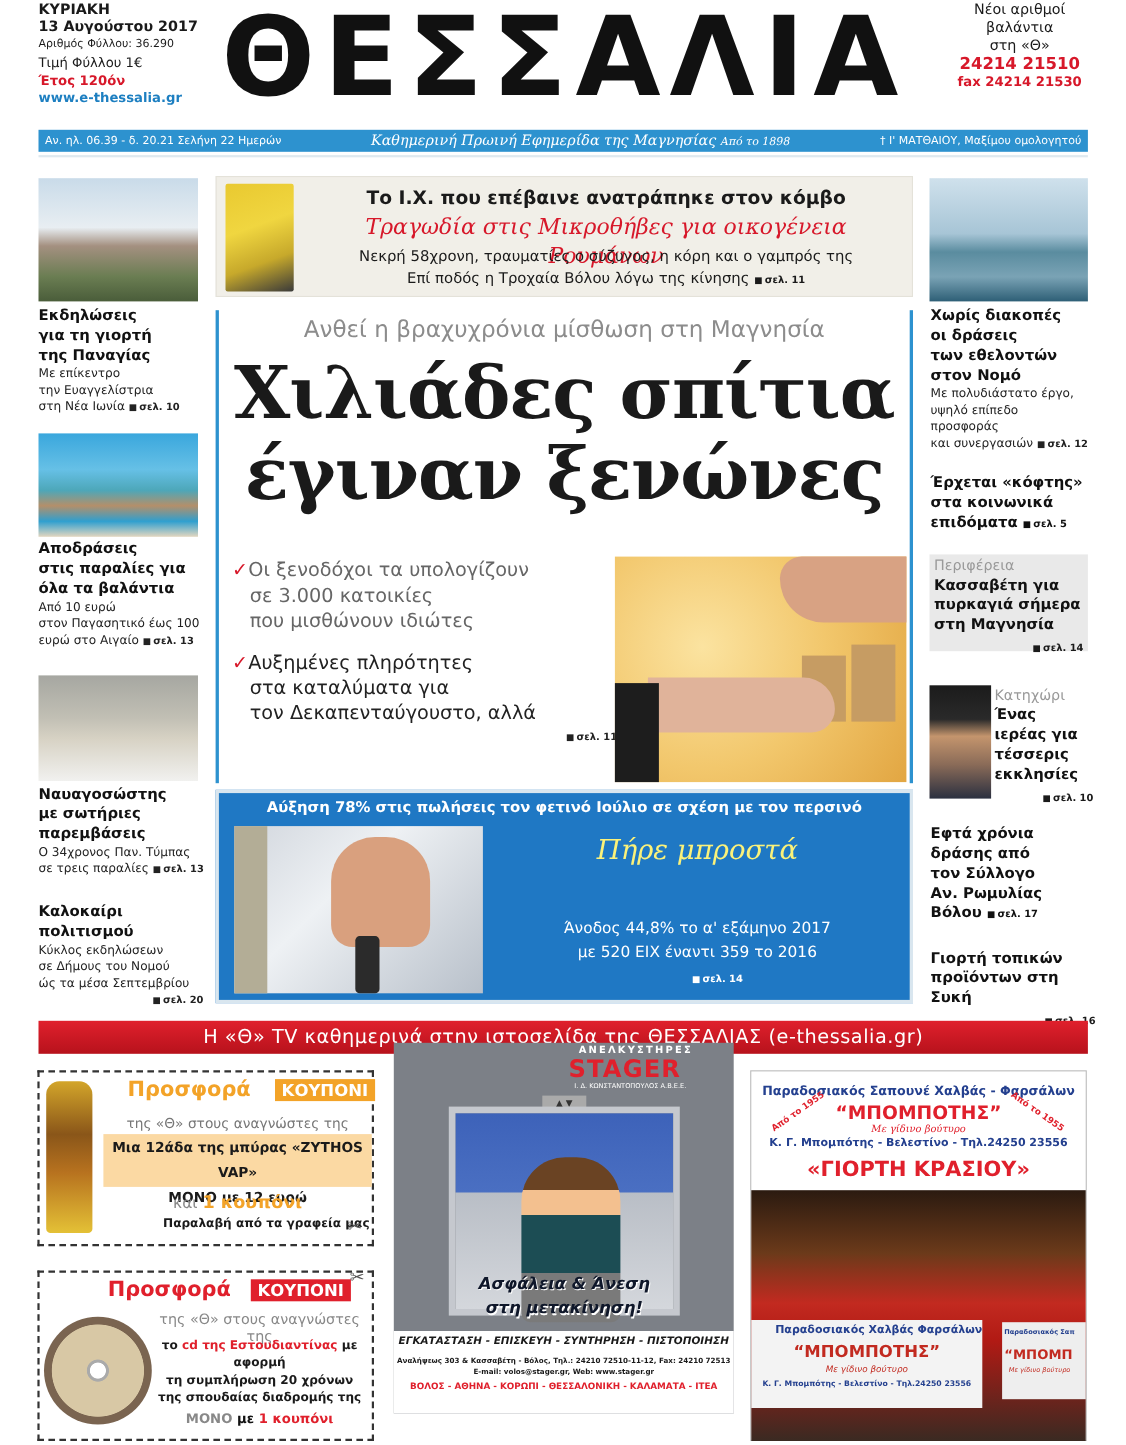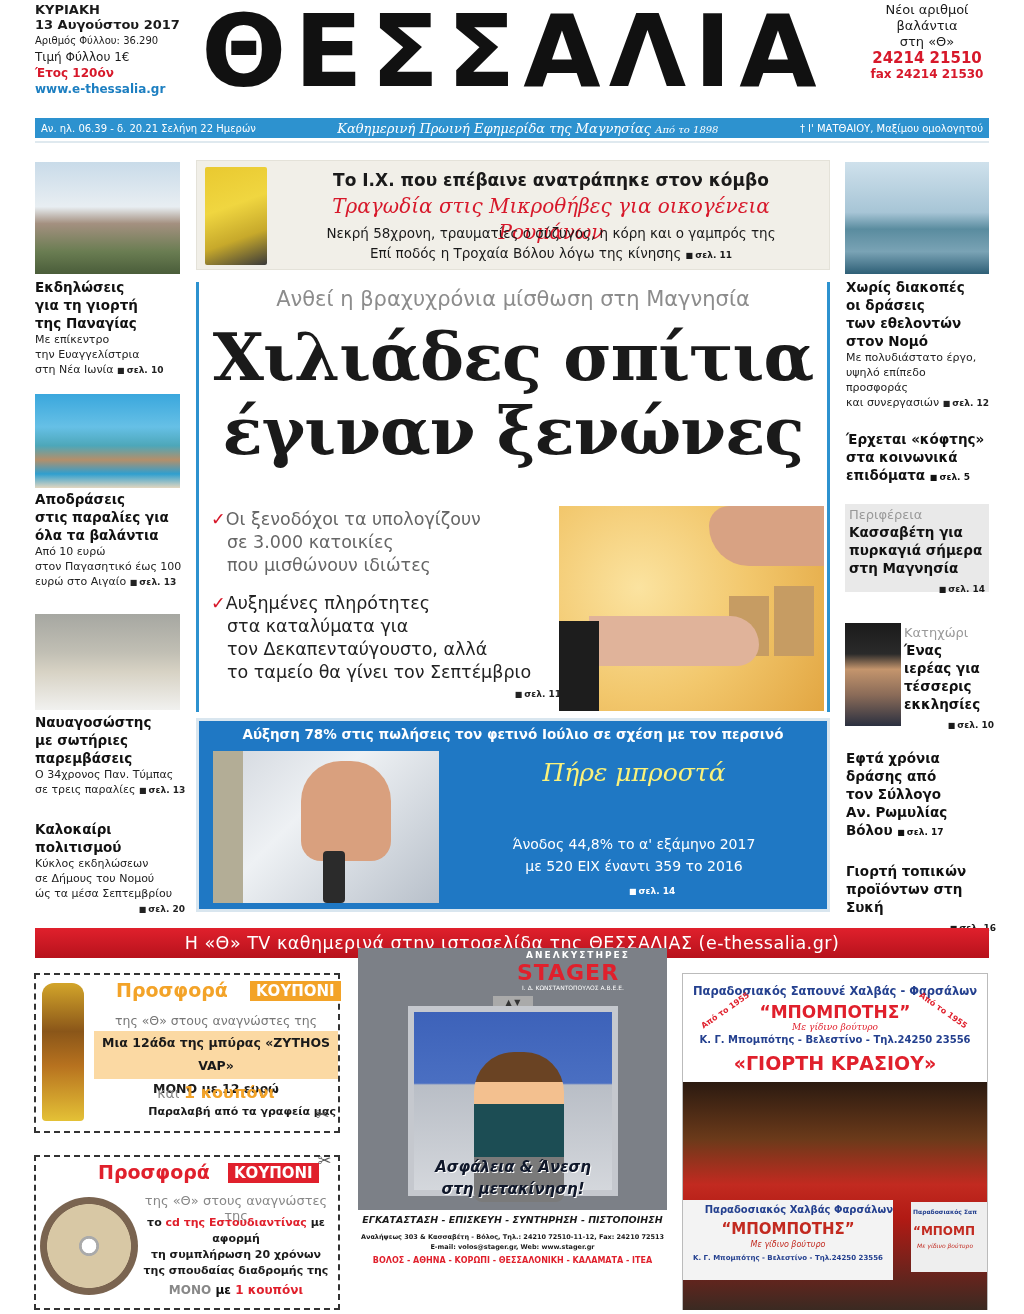--- a/index.html
+++ b/index.html
@@ -198,21 +198,20 @@
   </div>
   <div class="abs bul bul1">
     <div><span class="chk">✓</span><span>Οι ξενοδόχοι τα υπολογίζουν</span></div>
     <div style="padding-left:16px">σε 3.000 κατοικίες</div>
     <div style="padding-left:16px">που μισθώνουν ιδιώτες</div>
   </div>
   <div class="abs bul bul2">
     <div><span class="chk">✓</span><span>Αυξημένες πληρότητες</span></div>
     <div style="padding-left:16px">στα καταλύματα για</div>
     <div style="padding-left:16px">τον Δεκαπενταύγουστο, αλλά</div>
-    <div style="padding-left:16px">το ταμείο θα γίνει τον Σεπτέμβριο</div>
     <div style="text-align:right;line-height:14px"><span class="pg">σελ. 11</span></div>
   </div>
   <div class="abs keys">
     <div class="abs box1"></div>
     <div class="abs box2"></div>
     <div class="abs hand1"></div>
     <div class="abs hand2"></div>
     <div class="abs cuff"></div>
   </div>
 </div>

